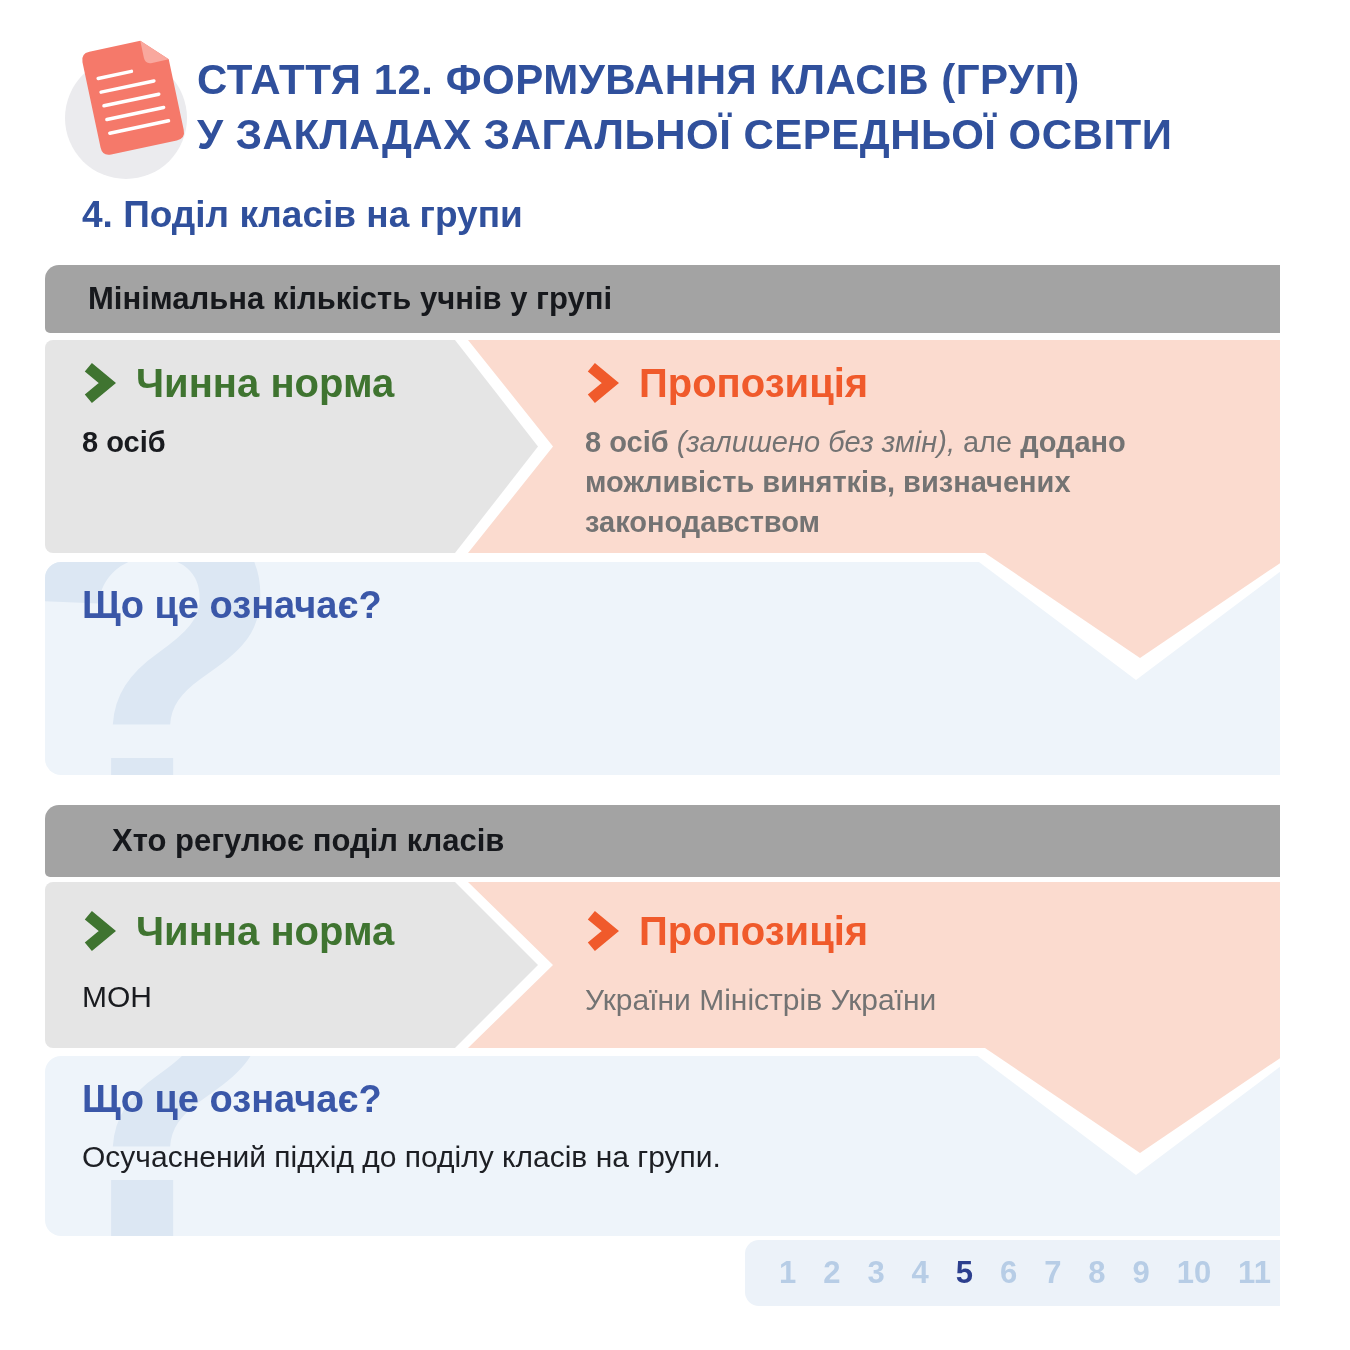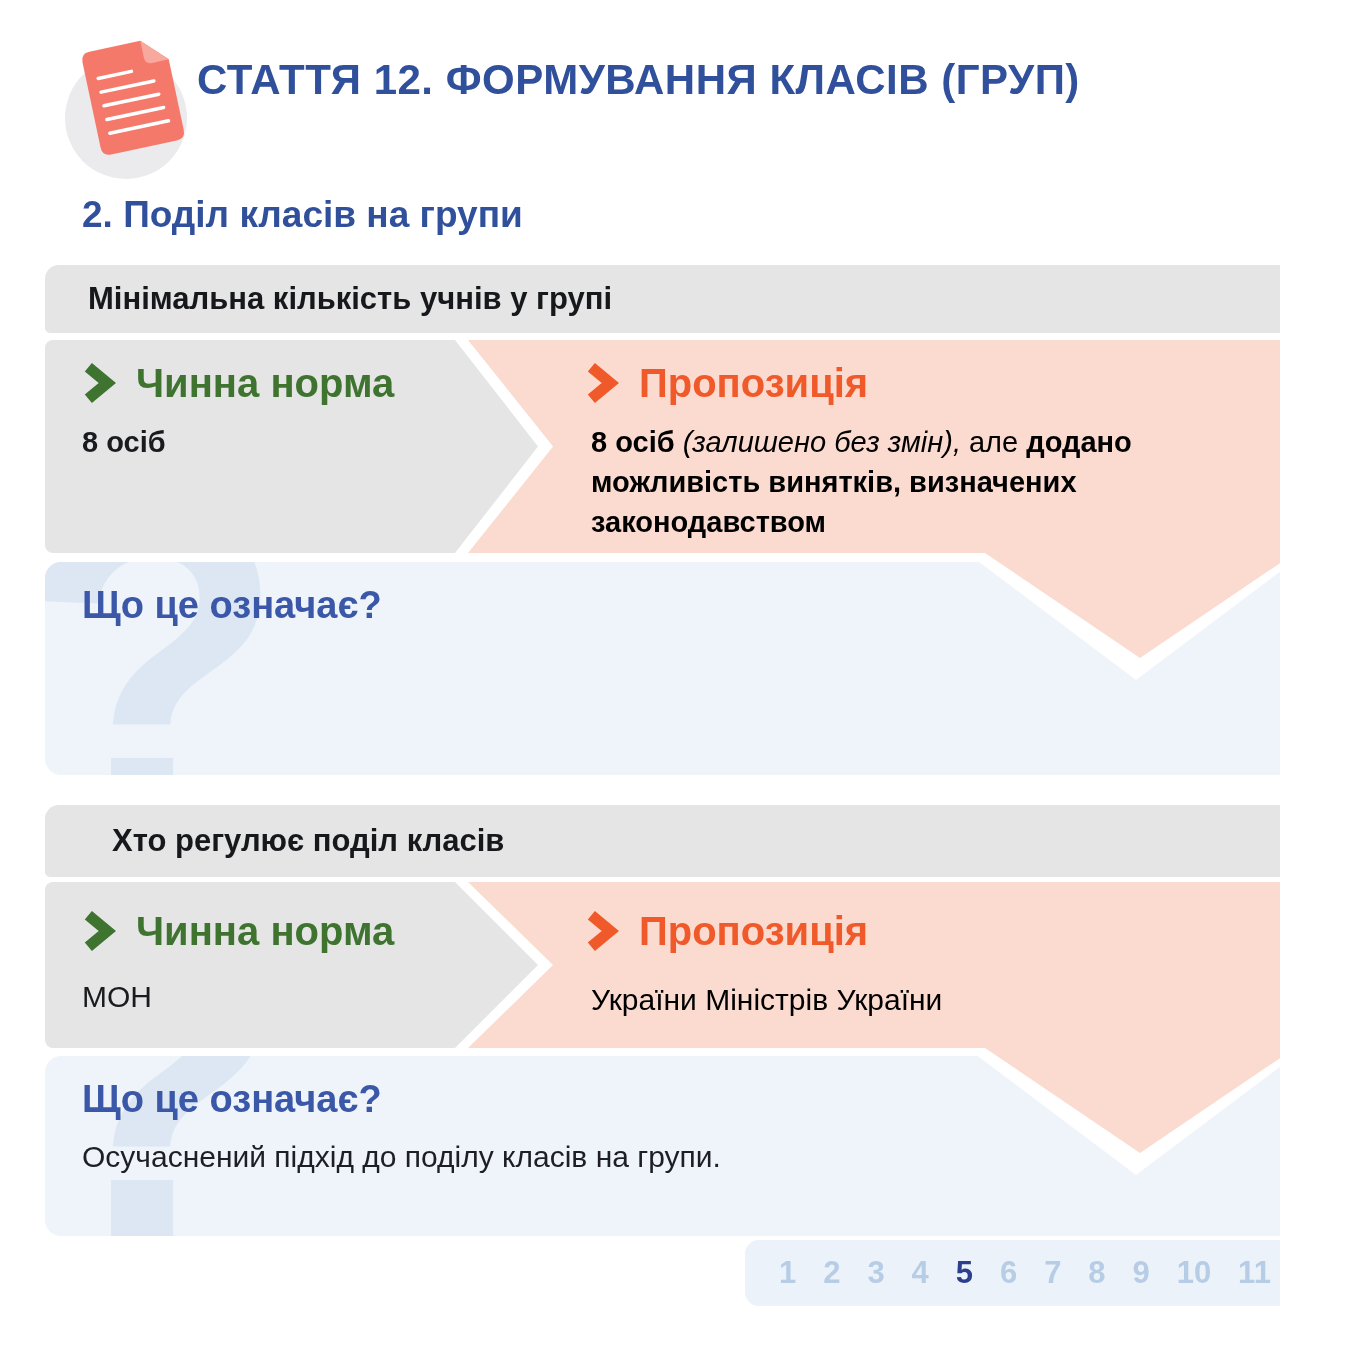--- a/index.html
+++ b/index.html
@@ -17,21 +17,21 @@
   .subtitle{
     position:absolute;left:82px;top:194px;
     font-size:37px;font-weight:700;color:#30509c;
   }
   
   .card{position:absolute;left:45px;width:1260px;}
   .card1{top:265px;height:515px;}
   .card2{top:805px;height:435px;}
   .card-header{
     position:absolute;left:0;top:0;width:100%;height:68px;
-    background:#e5e5e5;border-radius:14px 14px 5px 5px;
+    background:#a3a3a3;border-radius:14px 14px 5px 5px;
     display:flex;align-items:center;
   }
   .card2 .card-header{height:72px;padding-left:24px;}
   .card-header span{margin-left:43px;font-size:31px;font-weight:700;color:#16181c;}
 
   .row{position:absolute;left:0;width:100%;}
   .card1 .row{top:75px;height:213px;}
   .card2 .row{top:77px;height:166px;}
 
   .panel{position:absolute;top:0;bottom:0;}
@@ -51,22 +51,22 @@
   .green-t{color:#3f7430;}
   .orange-t{color:#f05a2b;}
   .card1 .panel-title{left:37px;top:20px;}
   .card2 .panel-title{left:37px;top:26px;}
   .panel-peach .panel-title{left:117px;align-items:center;}
   .card1 .panel-peach .panel-title{left:117px;top:20px;}
   .panel-value{position:absolute;left:37px;font-size:29px;}
   .card1 .panel-green .panel-value{top:86px;font-weight:700;}
   .card2 .panel-green .panel-value{top:98px;font-size:30px;font-weight:400;}
   .panel-peach .panel-body{
-    position:absolute;left:123px;max-width:645px;
-    font-size:29px;line-height:40px;color:#000000;
+    position:absolute;left:117px;max-width:645px;
+    font-size:29px;line-height:40px;color:#737373;
   }
   .card1 .panel-peach .panel-body{top:82px;}
   .card2 .panel-peach .panel-body{top:98px;font-size:30px;}
   .seg-bold{font-weight:700;margin-top:20px;}
   .seg-italic{font-style:italic;}
 
   
   .tri{position:absolute;}
   .tri-white{left:922px;width:338px;height:127px;background:#ffffff;
     clip-path:polygon(0 0,100% 0,50% 100%);z-index:3;}
@@ -121,22 +121,23 @@
         <line x1="58" y1="59" x2="112" y2="59"></line>
         <line x1="58" y1="73" x2="114" y2="73"></line>
         <line x1="58" y1="87" x2="116" y2="87"></line>
         <line x1="58" y1="101" x2="118" y2="101"></line>
       </g>
     </g>
   </svg>
 
   <div class="title">
     <div>СТАТТЯ 12. ФОРМУВАННЯ КЛАСІВ (ГРУП)</div>
+    <div>У ЗАКЛАДАХ ЗАГАЛЬНОЇ СЕРЕДНЬОЇ ОСВІТИ</div>
   </div>
-  <div class="subtitle">2. Поділ класів на групи</div>
+  <div class="subtitle">4. Поділ класів на групи</div>
 
   <section class="card card1">
     <div class="card-header">
       <span>Мінімальна кількість учнів у групі</span>
     </div>
 
     <div class="row">
       <div class="panel panel-green">
         <div class="panel-title">
           <svg class="chev" width="38" height="46" viewBox="0 0 24 26">

